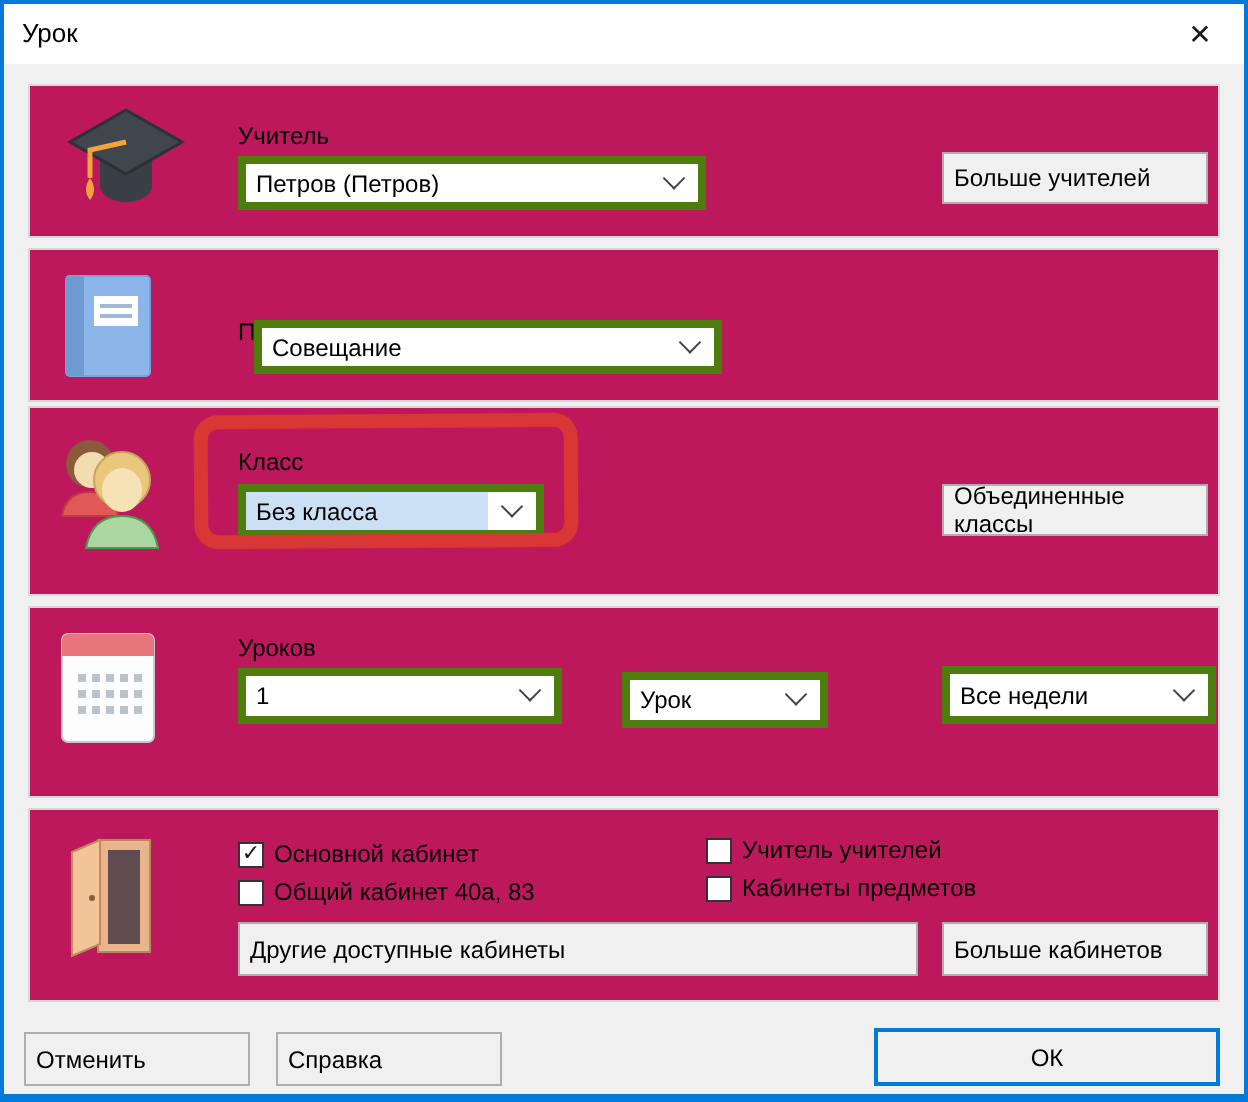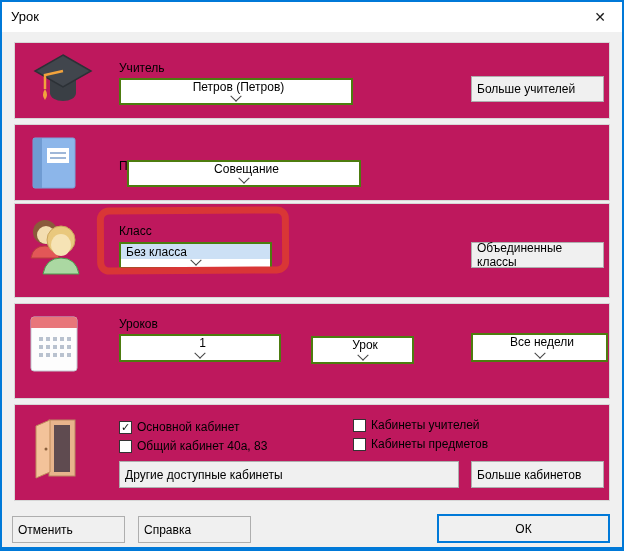--- a/index.html
+++ b/index.html
@@ -14,22 +14,22 @@
   .close-btn { position:absolute; right:0; top:0; width:44px; height:29px;
     display:flex; align-items:center; justify-content:center; font-size:14px; color:#1a1a1a; cursor:pointer; }
   .panel { position:absolute; left:12px; width:596px; background:#be185d; border:1px solid #d7d7d7; }
   .s1 { top:40px; height:77px; }
   .s2 { top:122px; height:77px; }
   .s3 { top:201px; height:95px; }
   .s4 { top:301px; height:96px; }
   .s5 { top:402px; height:97px; }
   .field-label { position:absolute; font-size:12px; color:#000; }
   .combo {
-    position:absolute; background:#fff; border:2px solid #4d7c0f;
-    display:flex; align-items:center; font-size:12px; color:#000;flex-direction:column;
+    position:absolute; background:#fff; border:4px solid #4d7c0f;
+    display:flex; align-items:center; font-size:12px; color:#000;
   }
   .combo .val { flex:1; padding-left:5px; white-space:nowrap; overflow:hidden; }
   .combo .chev { width:24px; display:flex; align-items:center; justify-content:center; }
   .chev-glyph { width:8px; height:8px; border-right:1px solid #444; border-bottom:1px solid #444;
     transform:rotate(45deg) translate(-2px,-2px); }
   .combo.selected .val { background:#cce0f5; align-self:stretch; display:flex; align-items:center; }
   .btn {
     position:absolute; background:#f0f0f0; border:1px solid #aeaeae;
     font-size:12px; color:#000; display:flex; align-items:center; padding-left:5px; cursor:pointer;
   }
@@ -163,21 +163,21 @@
     <div class="cb" style="left:104px; top:15px;">
       <span class="box">✓</span>
       <span>Основной кабинет</span>
     </div>
     <div class="cb" style="left:104px; top:34px;">
       <span class="box"></span>
       <span>Общий кабинет 40а, 83</span>
     </div>
     <div class="cb" style="left:338px; top:13px;">
       <span class="box"></span>
-      <span>Кабинеты учителей</span>
+      <span>Учитель учителей</span>
     </div>
     <div class="cb" style="left:338px; top:32px;">
       <span class="box"></span>
       <span>Кабинеты предметов</span>
     </div>
 
     <div class="btn" style="left:104px; top:56px; width:340px; height:27px;">Другие доступные кабинеты</div>
     <div class="btn" style="left:456px; top:56px; width:133px; height:27px;">Больше кабинетов</div>
   </div>
 

